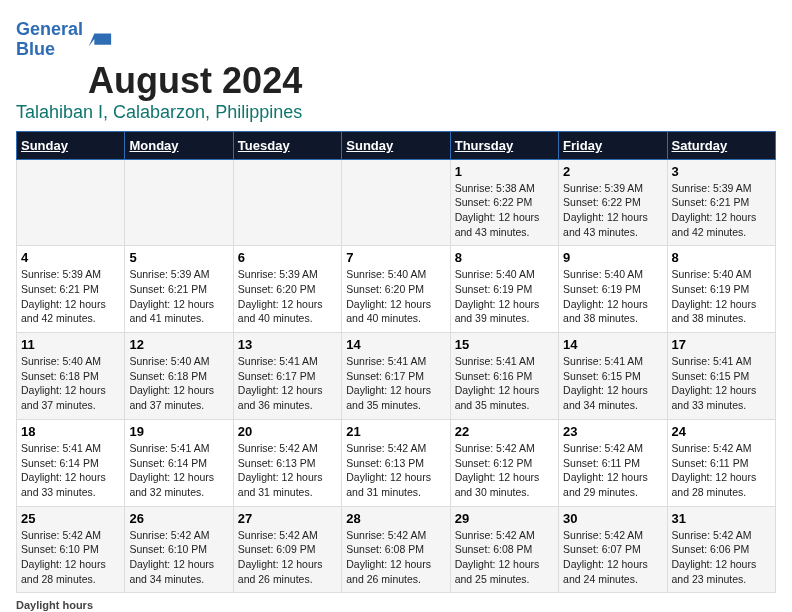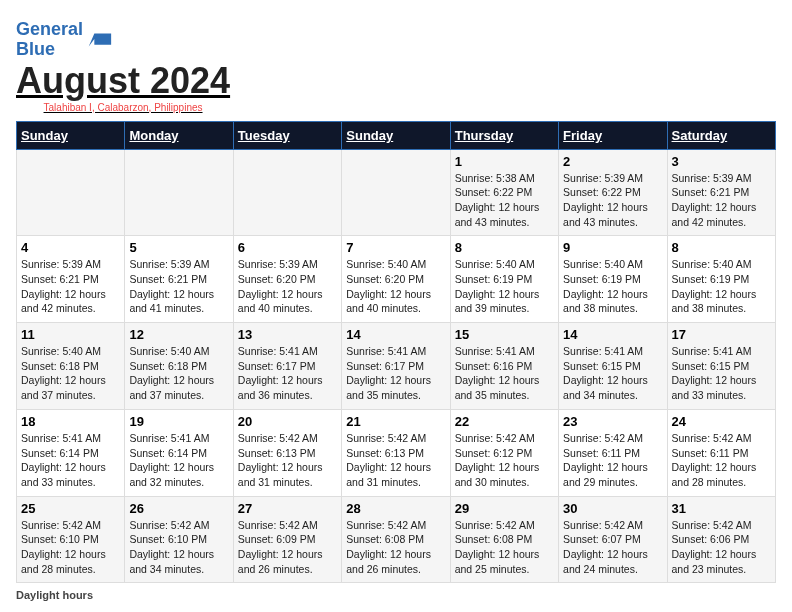--- a/index.html
+++ b/index.html
@@ -30,31 +30,30 @@
     }
     .logo-text span {
       color: #2e6db4;
     }
     .logo-icon {
       width: 28px;
       height: 28px;
       margin-left: 2px;
     }
     .title-block {
-      text-align: center;
-      text-decoration: underline;
+      text-align: right;
     }
     .main-title {
       font-size: 36px;
       font-weight: bold;
       color: #222;
     }
     .subtitle {
-      font-size: 10px;
-      color: #ef4444;
+      font-size: 18px;
+      color: #0f766e;
     }
     table {
       width: 100%;
       border-collapse: collapse;
       font-size: 11px;
     }
     thead tr {
       background-color: #0f172a;
       color: #fff;
       text-decoration: underline;

